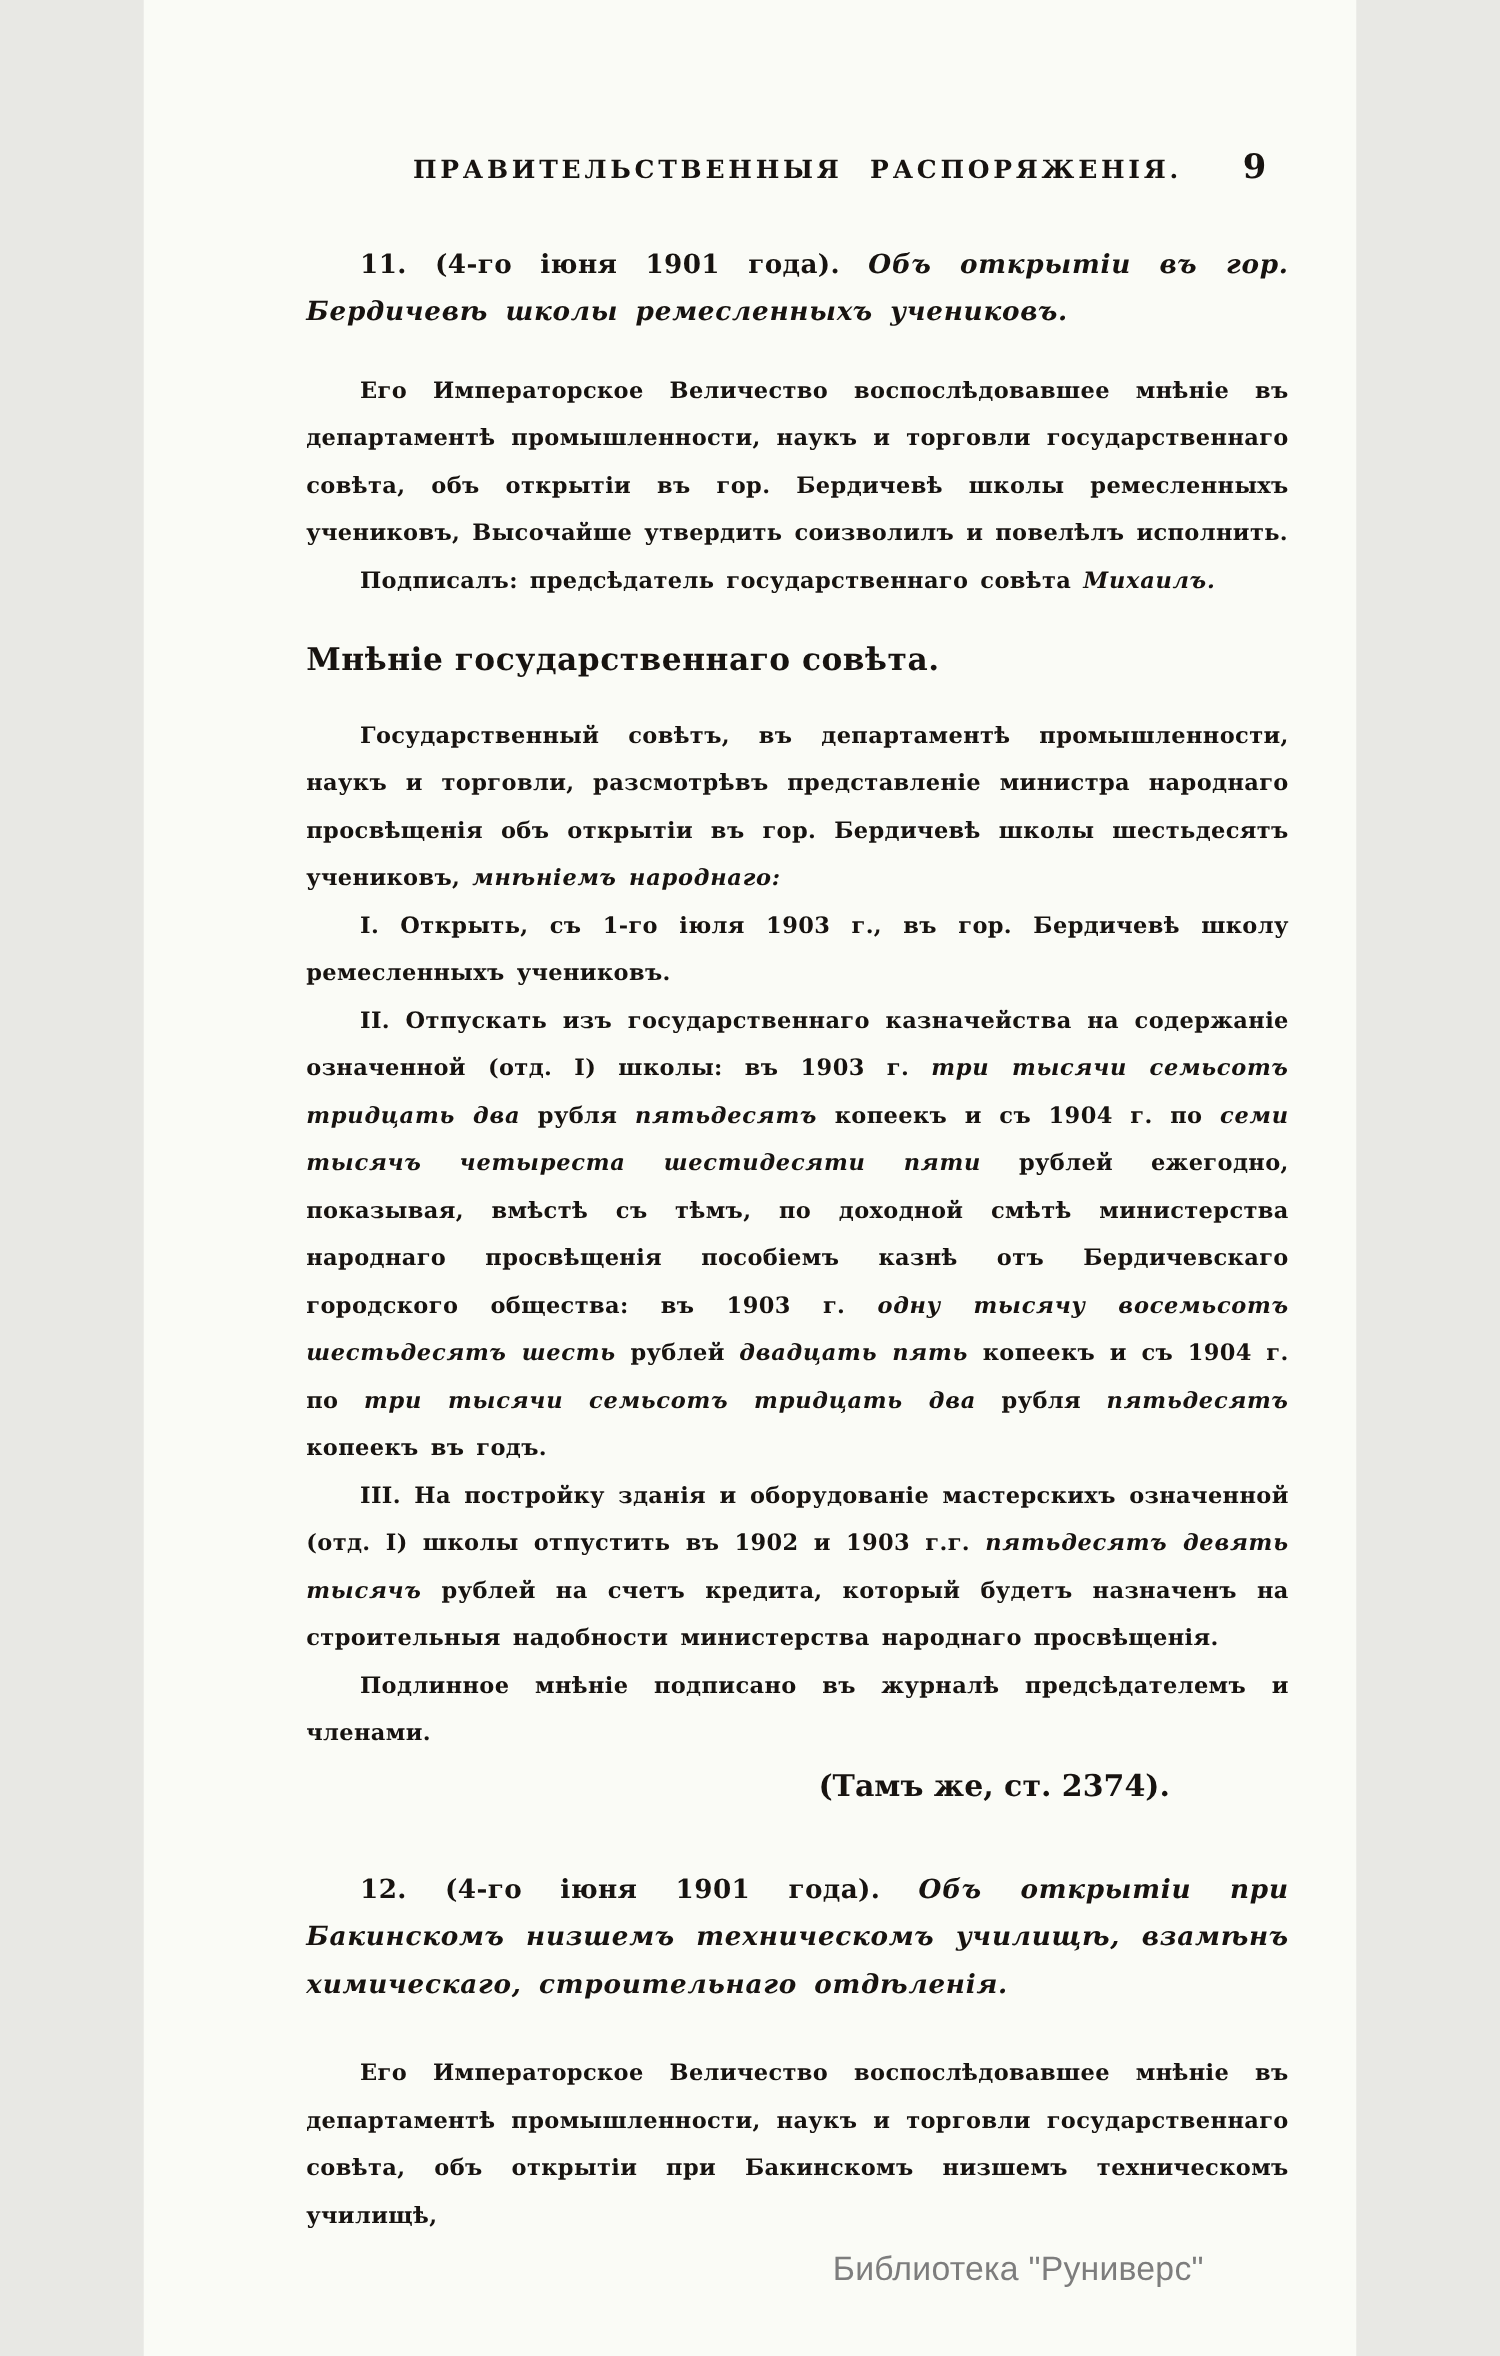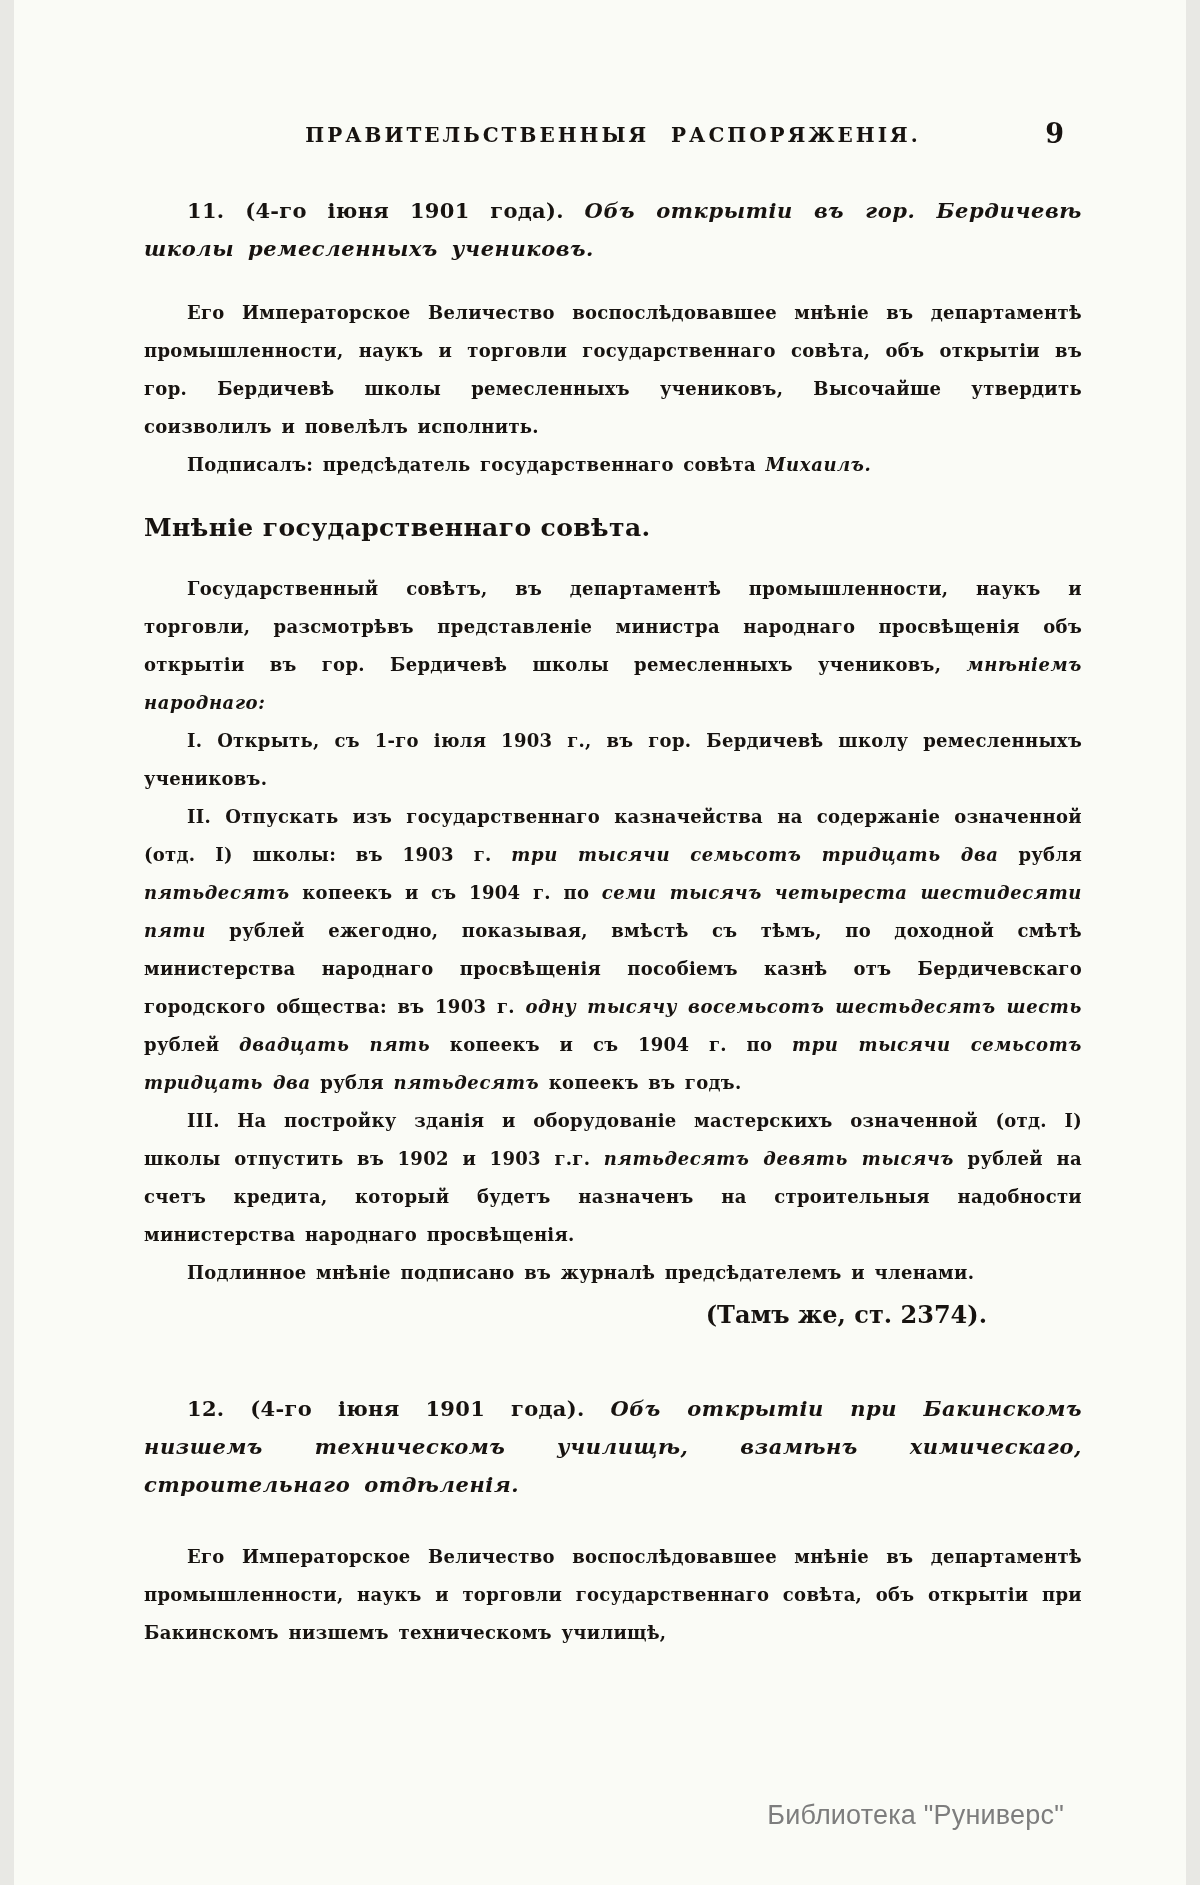--- a/index.html
+++ b/index.html
@@ -3,29 +3,29 @@
 <meta charset="utf-8">
 <style>
   :root{
     --ink:#171310;
     --paper:#fafbf6;
     --wm:#7d7d7d;
   }
   html,body{margin:0;padding:0;background:#e8e8e4;}
   .page{
     position:relative;
-    width:1172px;
+    width:970px;
     height:1885px;
     margin:0 auto;
     background:var(--paper);
     color:var(--ink);
     font-family:"DejaVu Serif", serif;
     font-weight:700;
     box-sizing:border-box;
-    padding:122px 104px 0 130px;
+    padding:122px 54px 0 130px;
     overflow:hidden;
   }
   
   .running-header{
     position:relative;
     height:30px;
     margin-bottom:40px;
   }
   .running-title{
     text-align:center;
@@ -70,21 +70,21 @@
     letter-spacing:.4px;
     margin:26px 0 24px 0;
     font-weight:700;
   }
   .citation{
     text-align:right;
     font-size:24px;
     line-height:34px;
     margin:6px 95px 0 0;
   }
-  .entry-gap{margin-top:58px;}
+  .entry-gap{margin-top:46px;}
   .heading-after-gap{margin-bottom:34px;}
   .watermark{
     position:absolute;
     top:1800px;
     right:122px;
     font-family:"Liberation Sans", sans-serif;
     font-weight:400;
     font-size:27px;
     color:var(--wm);
     letter-spacing:.2px;
@@ -102,21 +102,21 @@
 
   <section>
     <p class="entry-heading"><span>11. (4-го іюня 1901 года). </span><em>Объ открытіи въ гор. Бердичевѣ школы ремесленныхъ учениковъ.</em></p>
 
     <p class="body indent">Его Императорское Величество воспослѣдовавшее мнѣніе въ департаментѣ промышленности, наукъ и торговли государственнаго совѣта, объ открытіи въ гор. Бердичевѣ школы ремесленныхъ учениковъ, Высочайше утвердить соизволилъ и повелѣлъ исполнить.</p>
 
     <p class="body indent"><span>Подписалъ: предсѣдатель государственнаго совѣта </span><em>Михаилъ.</em></p>
 
     <h3 class="opinion-heading">Мнѣніе государственнаго совѣта.</h3>
 
-    <p class="body indent"><span>Государственный совѣтъ, въ департаментѣ промышленности, наукъ и торговли, разсмотрѣвъ представленіе министра народнаго просвѣщенія объ открытіи въ гор. Бердичевѣ школы ремесленныхъ учениковъ, </span><em>мнѣніемъ народнаго:</em></p>
+    <p class="body indent"><span>Государственный совѣтъ, въ департаментѣ промышленности, наукъ и торговли, разсмотрѣвъ представленіе министра народнаго просвѣщенія объ открытіи въ гор. Бердичевѣ школы шестьдесятъ учениковъ, </span><em>мнѣніемъ народнаго:</em></p>
 
     <p class="body indent">I. Открыть, съ 1-го іюля 1903 г., въ гор. Бердичевѣ школу ремесленныхъ учениковъ.</p>
 
     <p class="body indent"><span>II. Отпускать изъ государственнаго казначейства на содержаніе означенной (отд. I) школы: въ 1903 г. </span><em>три тысячи семьсотъ тридцать два</em><span> рубля </span><em>пятьдесятъ</em><span> копеекъ и съ 1904 г. по </span><em>семи тысячъ четыреста шестидесяти пяти</em><span> рублей ежегодно, показывая, вмѣстѣ съ тѣмъ, по доходной смѣтѣ министерства народнаго просвѣщенія пособіемъ казнѣ отъ Бердичевскаго городского общества: въ 1903 г. </span><em>одну тысячу восемьсотъ шестьдесятъ шесть</em><span> рублей </span><em>двадцать пять</em><span> копеекъ и съ 1904 г. по </span><em>три тысячи семьсотъ тридцать два</em><span> рубля </span><em>пятьдесятъ</em><span> копеекъ въ годъ.</span></p>
 
     <p class="body indent"><span>III. На постройку зданія и оборудованіе мастерскихъ означенной (отд. I) школы отпустить въ 1902 и 1903 г.г. </span><em>пятьдесятъ девять тысячъ</em><span> рублей на счетъ кредита, который будетъ назначенъ на строительныя надобности министерства народнаго просвѣщенія.</span></p>
 
     <p class="body indent">Подлинное мнѣніе подписано въ журналѣ предсѣдателемъ и членами.</p>
 
     <p class="citation">(Тамъ же, ст. 2374).</p>

